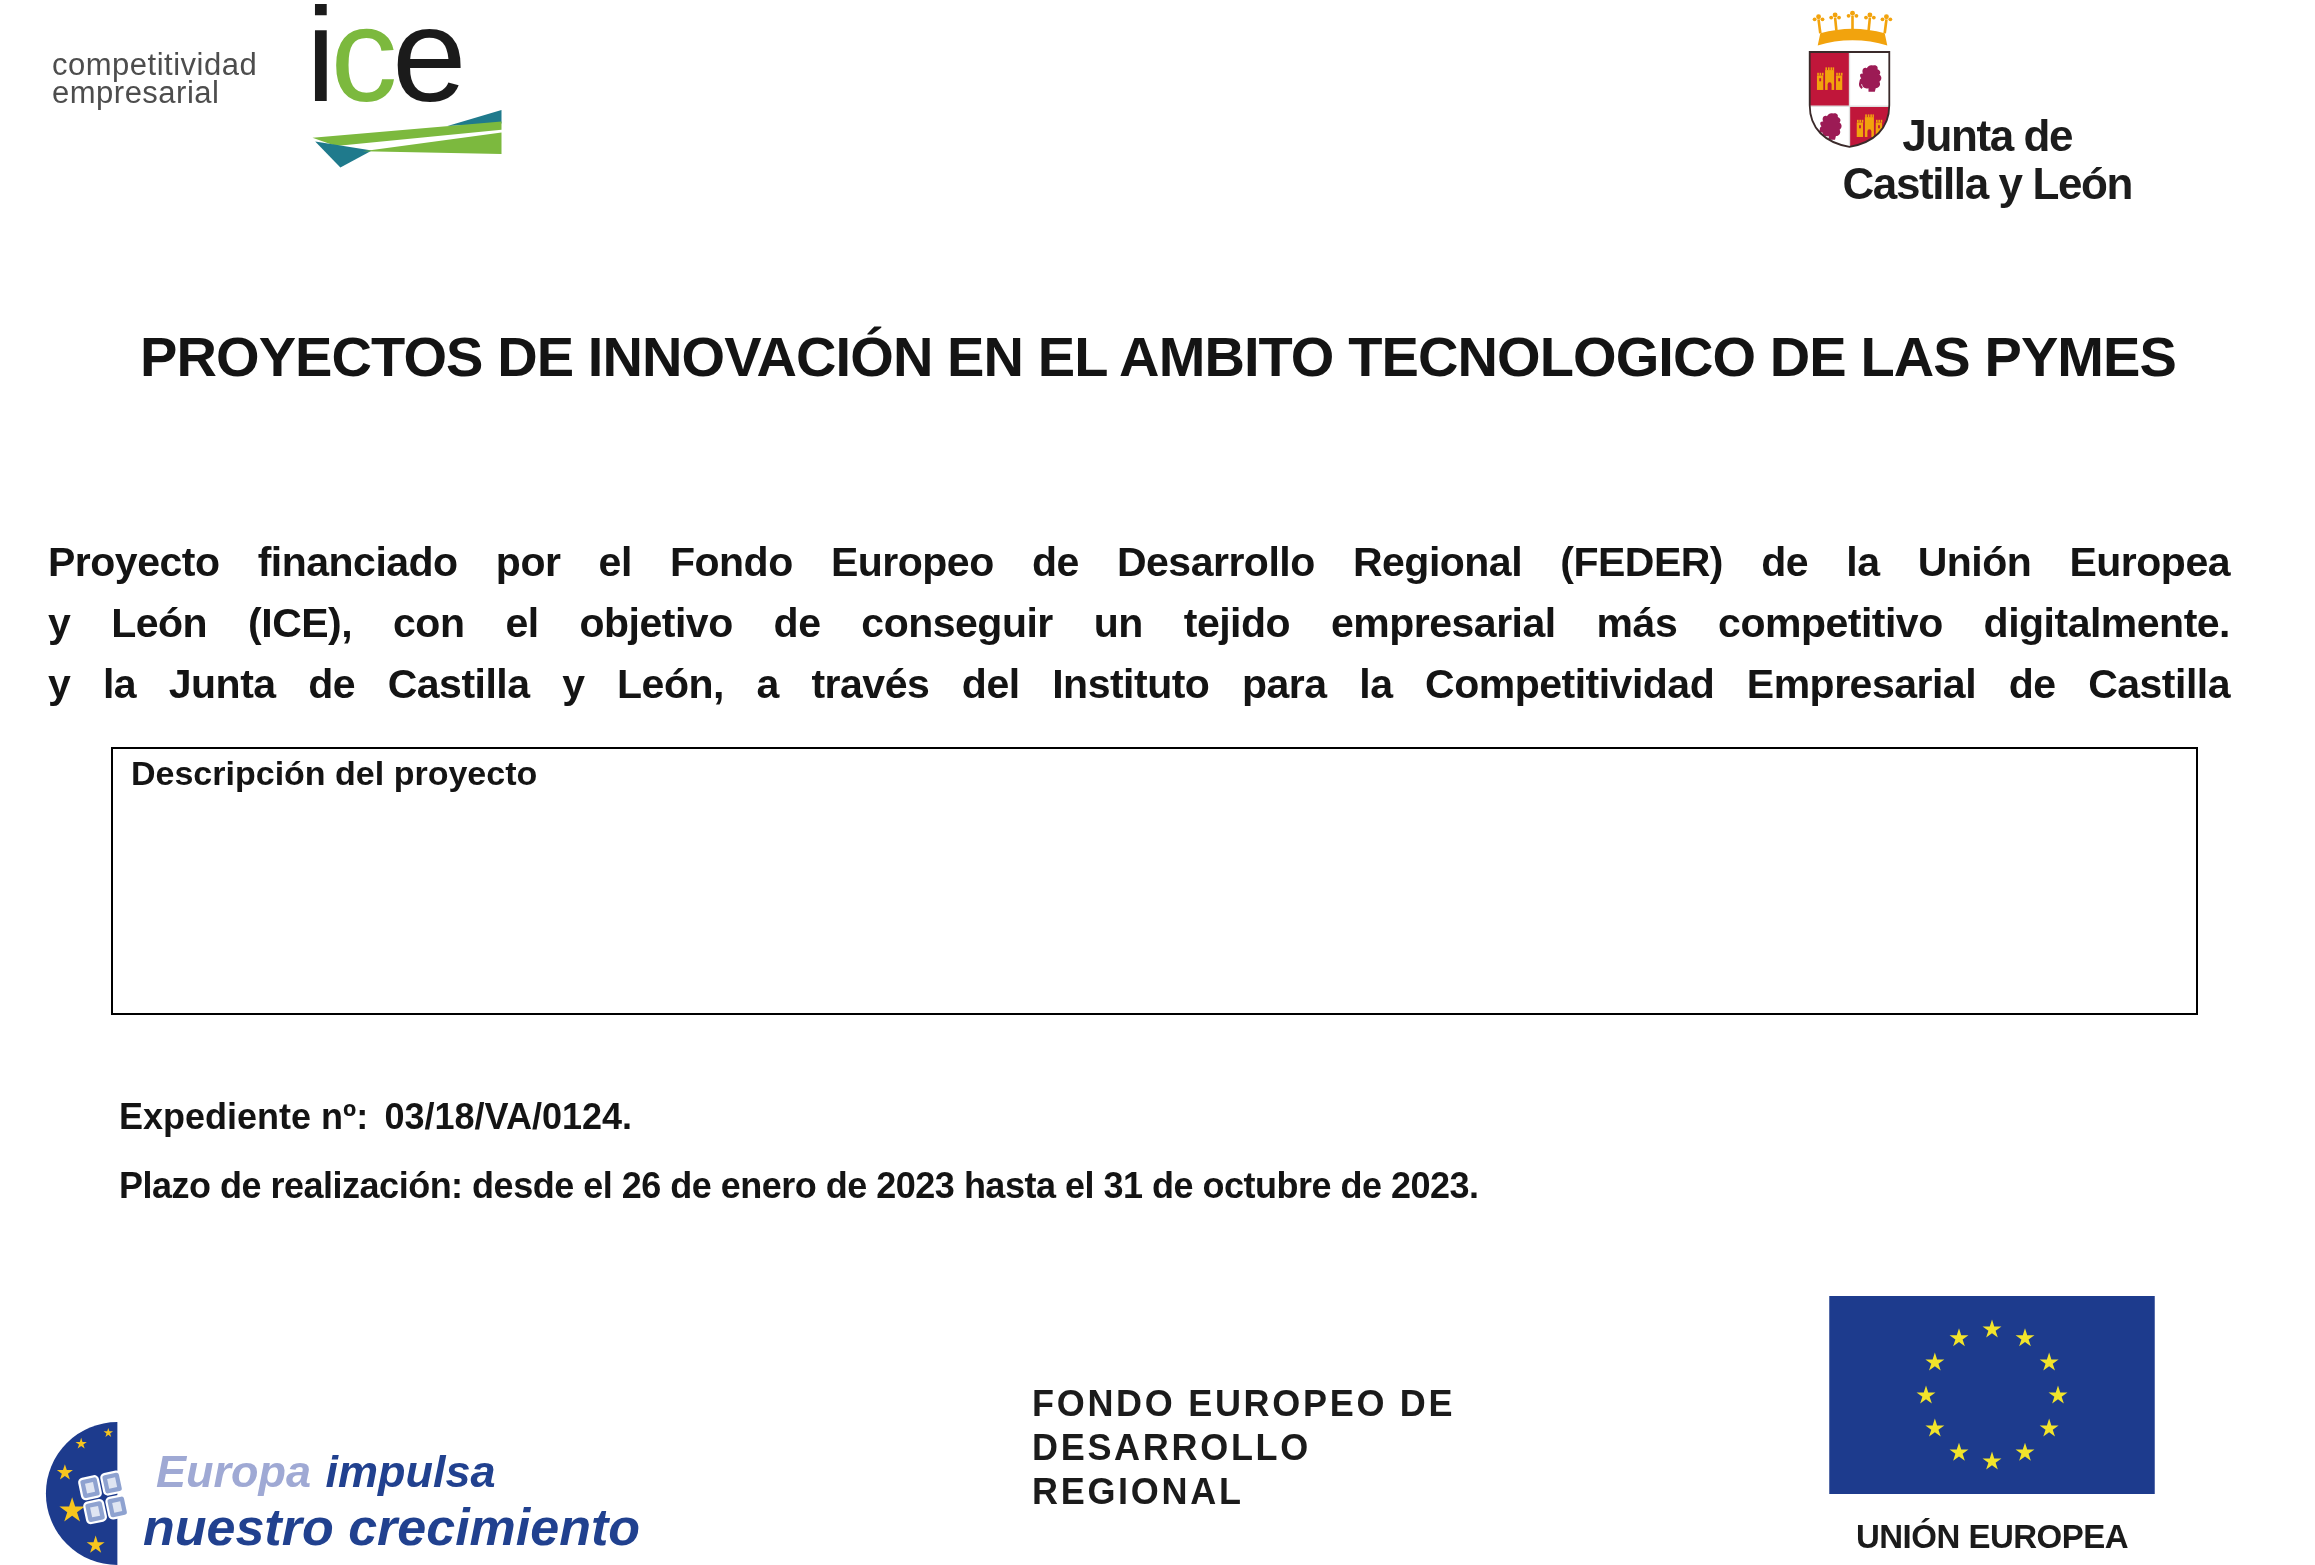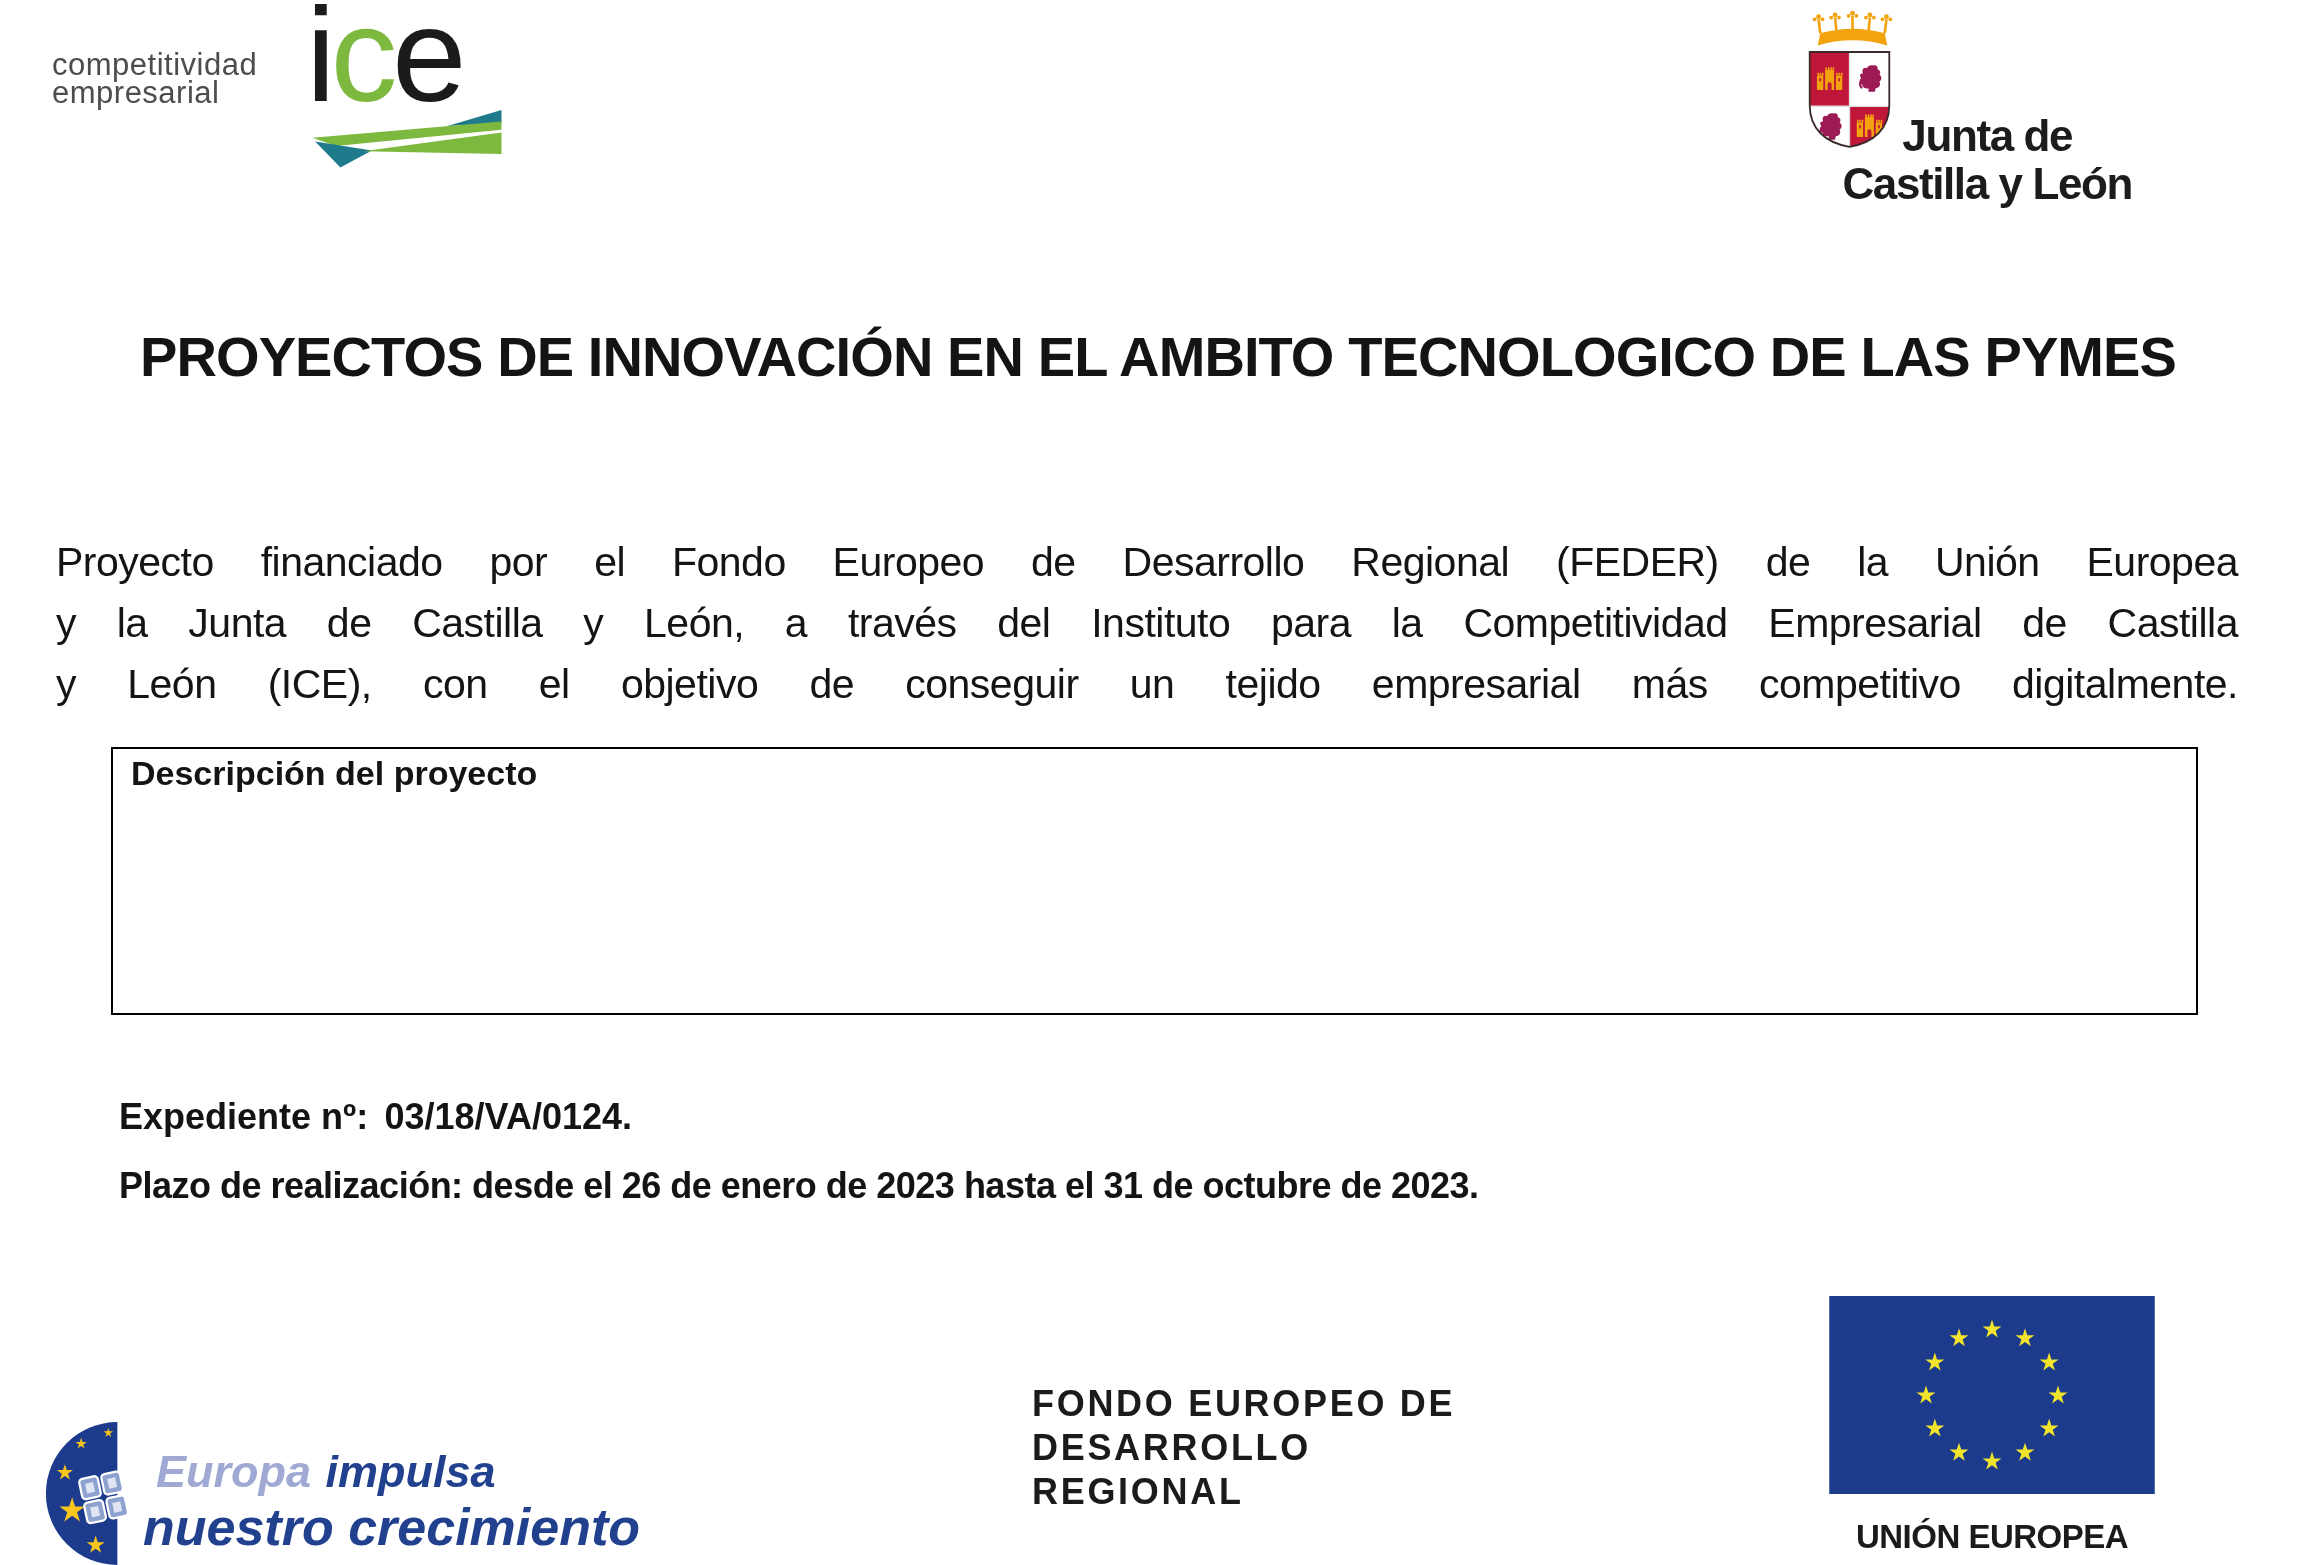--- a/index.html
+++ b/index.html
@@ -26,21 +26,21 @@
     font-size:44px;line-height:48px;letter-spacing:-1.4px;color:#1c1c1c;}
   .q-crimson{fill:var(--junta_crimson,#c0163a);}
   .gold{fill:var(--junta_gold,#f2a30d);}
   .lionp{fill:var(--junta_lion_purple,#9c1b55);}
 
   
   .title{left:0;top:324px;width:2316px;text-align:center;font-weight:bold;
     font-size:56px;letter-spacing:-0.9px;white-space:nowrap;}
 
   
-  .intro{left:56px;top:532px;width:2182px;font-weight:normal;font-size:41px;
+  .intro{left:48px;top:532px;width:2182px;font-weight:bold;font-size:41px;
     line-height:61px;letter-spacing:-0.5px;}
   .jline{text-align:justify;text-align-last:justify;white-space:normal;}
 
   
   .descbox{left:111px;top:747px;width:2087px;height:268px;border:2.7px solid #000;
     box-sizing:border-box;padding:3px 18px;}
   .descbox .heading{font-weight:bold;font-size:34px;line-height:43px;}
   .descbox .body{margin-top:51px;font-weight:bold;font-size:33px;line-height:43px;}
   .descbox .body .jline:last-child{text-align-last:left;}
 
@@ -155,22 +155,22 @@
   </svg>
   <div class="abs junta-text">
     <div>Junta de</div>
     <div>Castilla y León</div>
   </div>
 
   <div class="abs title">PROYECTOS DE INNOVACIÓN EN EL AMBITO TECNOLOGICO DE LAS PYMES</div>
 
   <div class="abs intro">
       <div class="jline">Proyecto financiado por el Fondo Europeo de Desarrollo Regional (FEDER) de la Unión Europea</div>
+      <div class="jline">y León (ICE), con el objetivo de conseguir un tejido empresarial más competitivo digitalmente.</div>
       <div class="jline">y la Junta de Castilla y León, a través del Instituto para la Competitividad Empresarial de Castilla</div>
-      <div class="jline">y León (ICE), con el objetivo de conseguir un tejido empresarial más competitivo digitalmente.</div>
     </div>
 
   <div class="abs descbox">
     <div class="heading">Descripción del proyecto</div>
   </div>
 
   <div class="abs exped">
     <span>Expediente nº:</span>
     <span>03/18/VA/0124.</span>
   </div>

